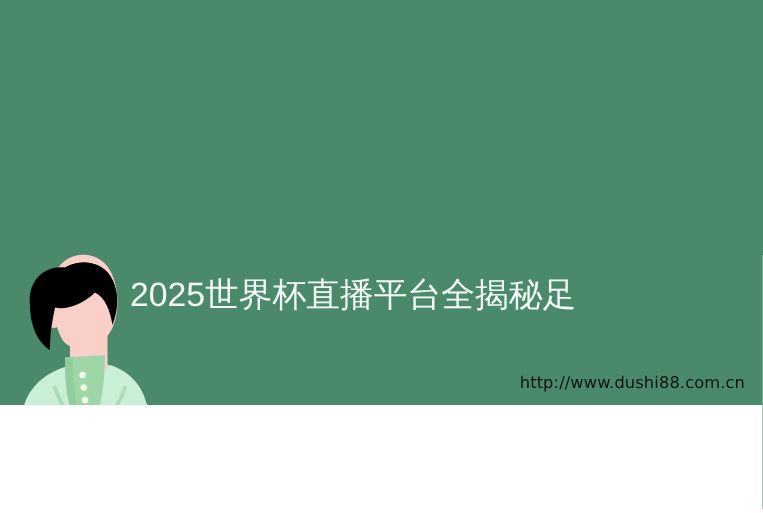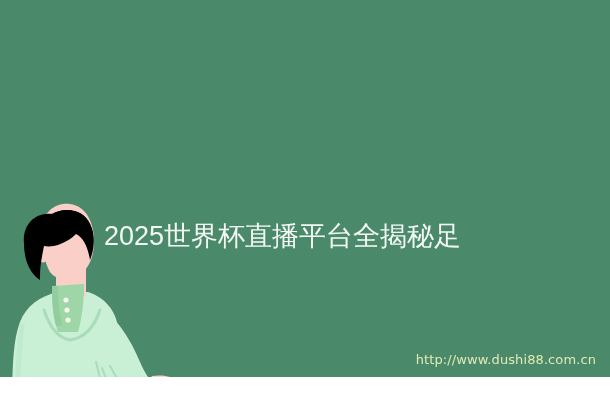--- a/index.html
+++ b/index.html
@@ -8,21 +8,21 @@
   }
   body {
     width: 610px;
     height: 410px;
     overflow: hidden;
     font-family: "Liberation Sans", "DejaVu Sans", sans-serif;
   }
   #banner {
     position: relative;
     width: 610px;
-    height: 377px;
+    height: 324px;
     background: #4a8a6b;
     overflow: hidden;
     text-decoration: underline;
   }
   #headline {
     position: absolute;
     left: 104px;
     top: 136px;
     width: 420px;
     color: #f4f8f4;
@@ -39,21 +39,21 @@
     position: absolute;
     left: 0;
     top: 200px;
     width: 200px;
     height: 210px;
   }
   #watermark {
     position: absolute;
     right: 14px;
     bottom: 10px;
-    color: #fef9c3;
+    color: #000000;
     opacity: 0.85;
     font-size: 13px;
     letter-spacing: 0.1px;
     font-family: "DejaVu Sans", "Liberation Sans", sans-serif;
   }
 </style>
 </head>
 <body>
 
 <div id="banner">

